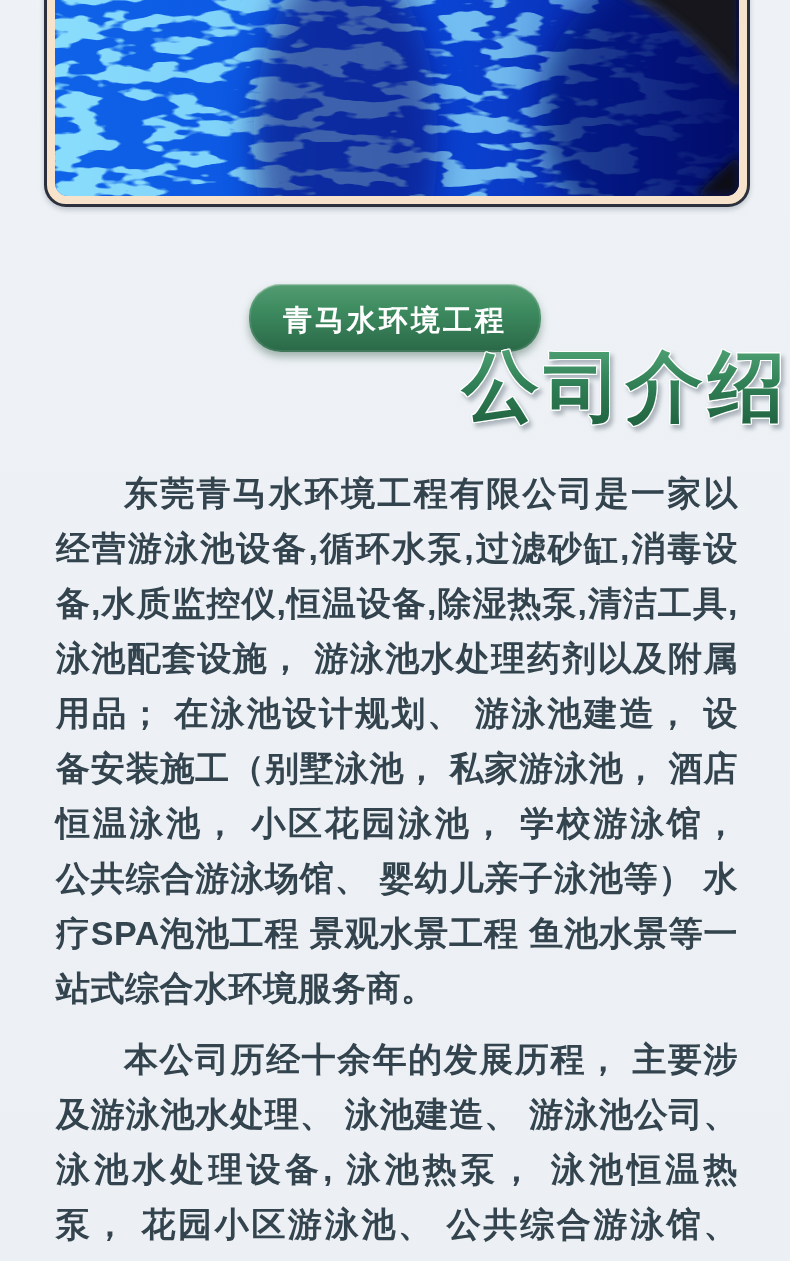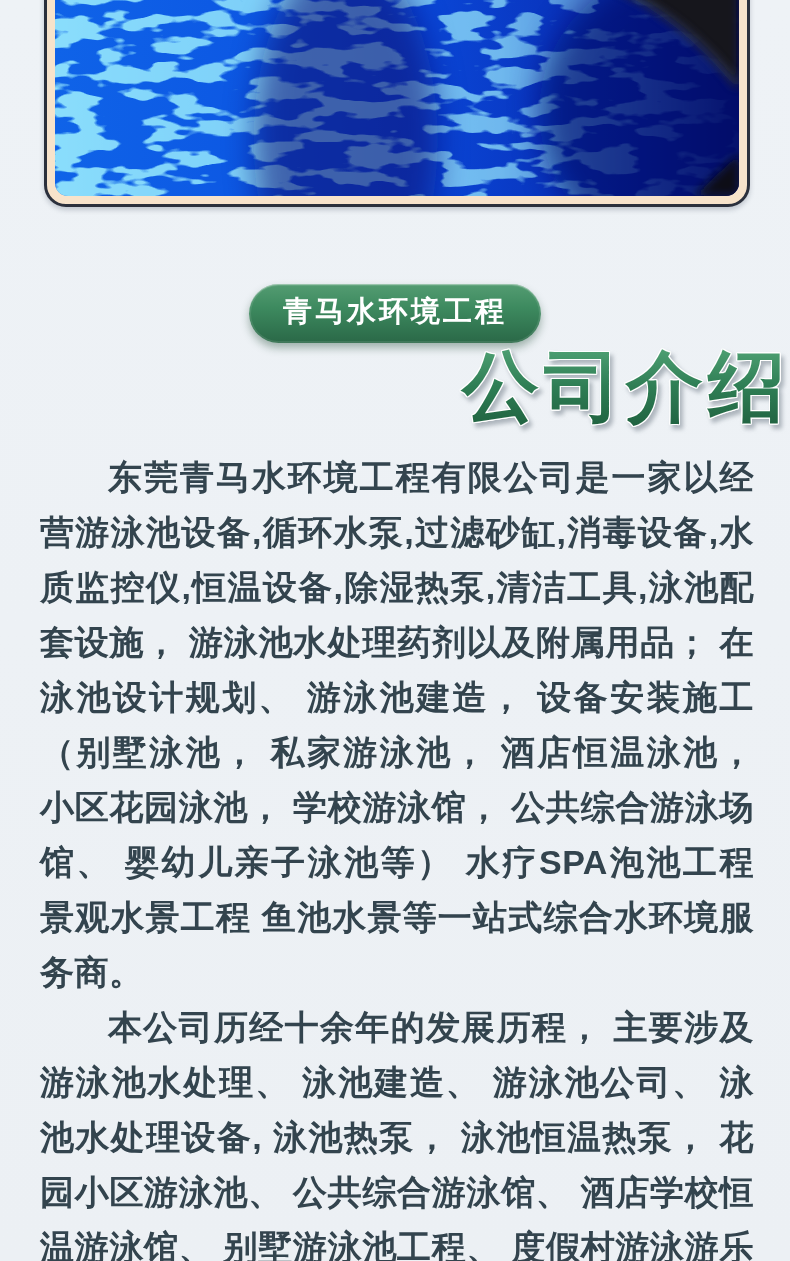--- a/index.html
+++ b/index.html
@@ -28,21 +28,21 @@
     border-radius: 13px;
     overflow: hidden;
   }
   .photo svg { display: block; width: 100%; height: 100%; }
 
   
   .badge {
     position: absolute;
     top: 284px; left: 50%;
     transform: translateX(-50%);
-    padding: 8px 34px 11px 34px;
+    padding: 17px 34px 11px 34px;
     border-radius: 32px;
     background: linear-gradient(180deg, #549c72 0%, #3d8a5f 40%, #2a6847 100%);
     box-shadow: 0 5px 9px rgba(40,80,60,0.40),
                 inset 0 1px 0 rgba(255,255,255,0.35),
                 inset 0 0 0 2px rgba(255,255,255,0.10);
     color: #ffffff;
     font-size: 29px;
     font-weight: 700;
     letter-spacing: 3px;
     white-space: nowrap;
@@ -72,21 +72,21 @@
   .content {
     position: absolute;
     top: 450px; left: 40px; right: 36px;
     color: #33444e;
     font-size: 34px;
     line-height: 55px;
     font-weight: 700;
     text-align: justify;
     letter-spacing: 0.5px;
   }
-  .content p { margin: 0; text-indent: 2em; }
+  .content p { margin: 16px; text-indent: 2em; }
 </style>
 </head>
 <body>
 
 <div class="photo-card">
   <div class="photo">
     <svg viewBox="0 0 706 230" preserveAspectRatio="none">
       <defs>
         <linearGradient id="waterBase" x1="0" y1="0" x2="1" y2="0">
           <stop offset="0" stop-color="#0f63e8"></stop>

